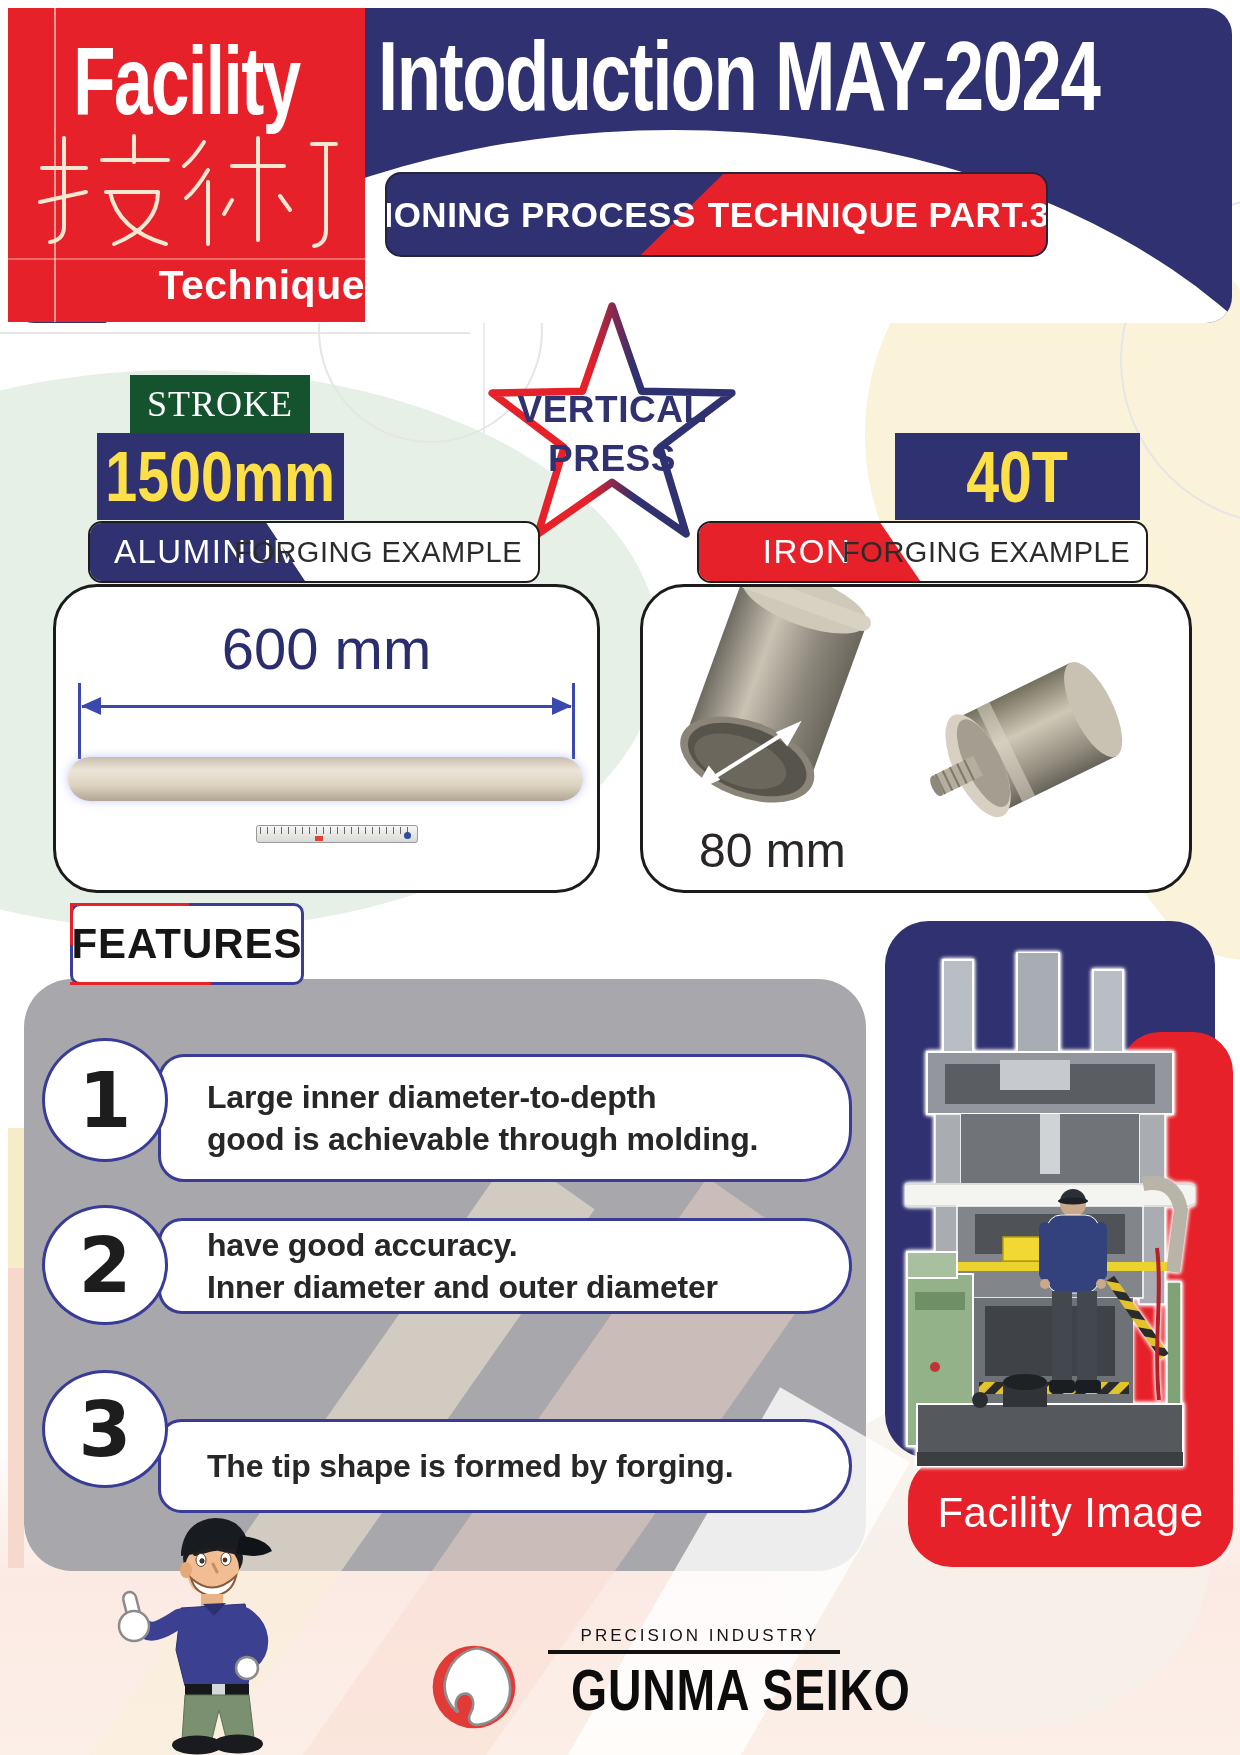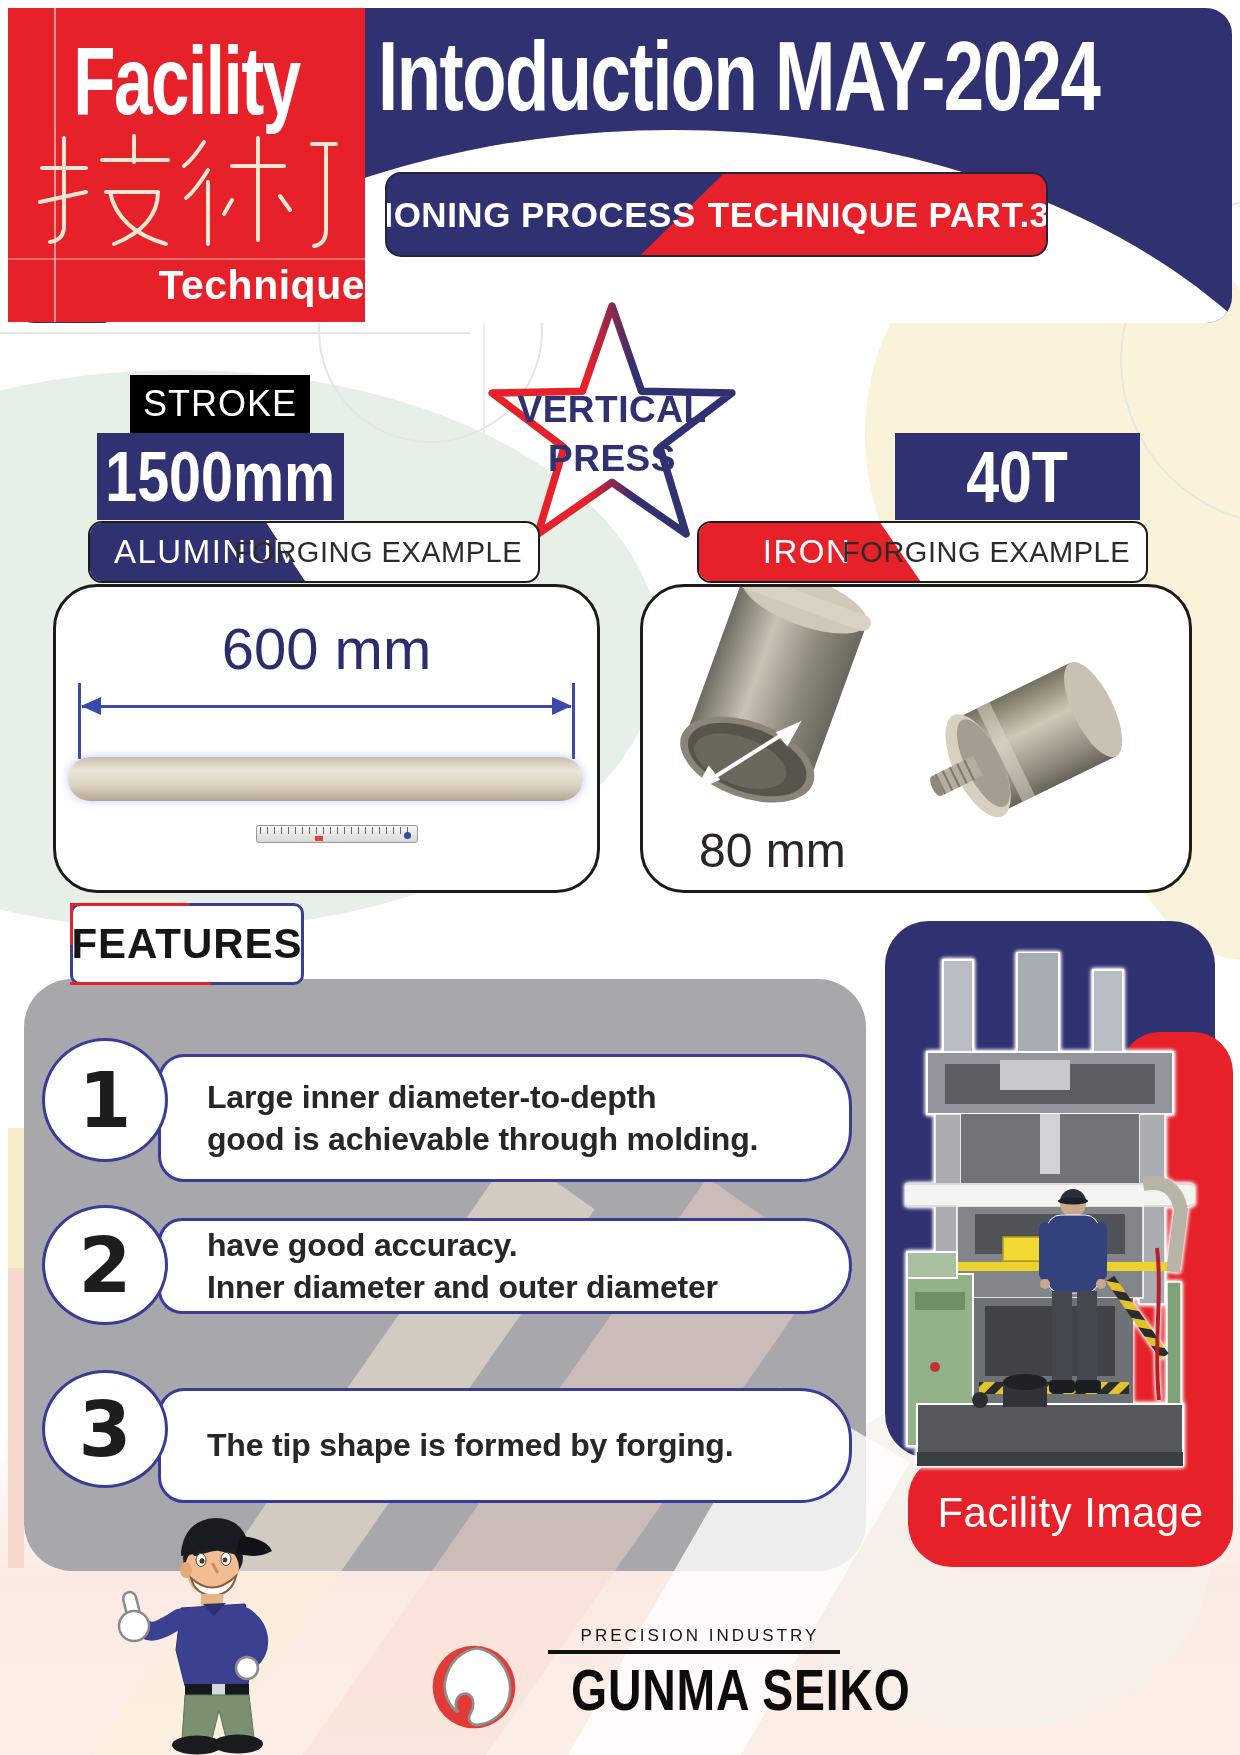--- a/index.html
+++ b/index.html
@@ -48,23 +48,23 @@
   .banner-red{position:absolute;inset:0;background:#e62129;clip-path:polygon(51% 0,100% 0,100% 100%,38.5% 100%);}
   .banner-text{position:absolute;inset:0;display:flex;align-items:center;justify-content:center;gap:12px;
       color:#fff;font-size:35px;font-weight:bold;letter-spacing:.5px;white-space:nowrap;}
 
   
   .star-wrap{left:472px;top:292px;width:280px;height:280px;z-index:6;}
   .star-text{position:absolute;width:100%;text-align:center;color:#2f3170;font-weight:bold;font-size:37px;letter-spacing:.5px;}
   .star-l1{top:97px;} .star-l2{top:146px;}
 
   
-  .spec-label{background:#000000;color:#fff;display:flex;align-items:center;justify-content:center;
-      font-size:36px;font-weight:500;letter-spacing:1px;z-index:6;}
-  .spec-value{background:#2f3170;color:#ffffff;display:flex;align-items:center;justify-content:center;
+  .spec-label{background:#14532d;color:#fff;display:flex;align-items:center;justify-content:center;
+      font-size:36px;font-weight:500;letter-spacing:1px;z-index:6;font-family:Liberation Serif, serif;}
+  .spec-value{background:#2f3170;color:#fde047;display:flex;align-items:center;justify-content:center;
       font-weight:bold;z-index:6;}
   .stroke-label{left:130px;top:375px;width:180px;height:58px;}
   .stroke-value{left:97px;top:433px;width:247px;height:87px;font-size:70px;transform-origin:center;}
   .stroke-value span,.strength-value span{display:inline-block;transform:scaleX(.82);}
   .strength-label{left:928px;top:375px;width:182px;height:58px;}
   .strength-value{left:895px;top:433px;width:245px;height:87px;font-size:72px;}
 
   
   .mat-bar{top:521px;height:62px;background:#fff;border:2px solid #1d1d1d;border-radius:14px;overflow:hidden;z-index:6;}
   .bar-left{left:88px;width:452px;}
@@ -112,21 +112,21 @@
       display:flex;align-items:center;justify-content:center;font-size:76px;font-weight:bold;color:#1d1d1d;
       font-family:"DejaVu Sans",sans-serif;}
   .fc1{left:42px;top:1038px;height:124px;}
   .fc2{left:42px;top:1205px;height:120px;}
   .fc3{left:42px;top:1370px;height:118px;}
   .feat-pill{left:158px;width:694px;background:#fff;border:3px solid #393c96;border-radius:26px 52px 52px 26px;z-index:4;
       display:flex;flex-direction:column;justify-content:center;padding-left:46px;color:#272727;
       font-size:32px;font-weight:bold;line-height:1.32;letter-spacing:-.2px;}
   .fp1{top:1054px;height:128px;}
   .fp2{top:1218px;height:96px;}
-  .fp3{top:1388px;height:115px;}
+  .fp3{top:1419px;height:94px;}
 
   
   .fac-navy{left:885px;top:921px;width:330px;height:537px;background:#2f3170;border-radius:44px;z-index:4;}
   .fac-red-v{left:1120px;top:1032px;width:113px;height:535px;background:#e62129;border-radius:40px;z-index:4;}
   .fac-red-band{left:908px;top:1455px;width:325px;height:112px;background:#e62129;border-radius:44px;z-index:4;}
   .fac-caption{left:908px;top:1489px;width:325px;text-align:center;color:#fff;font-size:42px;font-weight:400;z-index:6;letter-spacing:.5px;}
   .fac-photo{left:905px;top:952px;width:290px;height:540px;z-index:5;filter:drop-shadow(0 0 2px #fff) drop-shadow(0 0 1px #fff);}
 
   
   .mascot{left:85px;top:1498px;width:260px;height:257px;z-index:5;}

